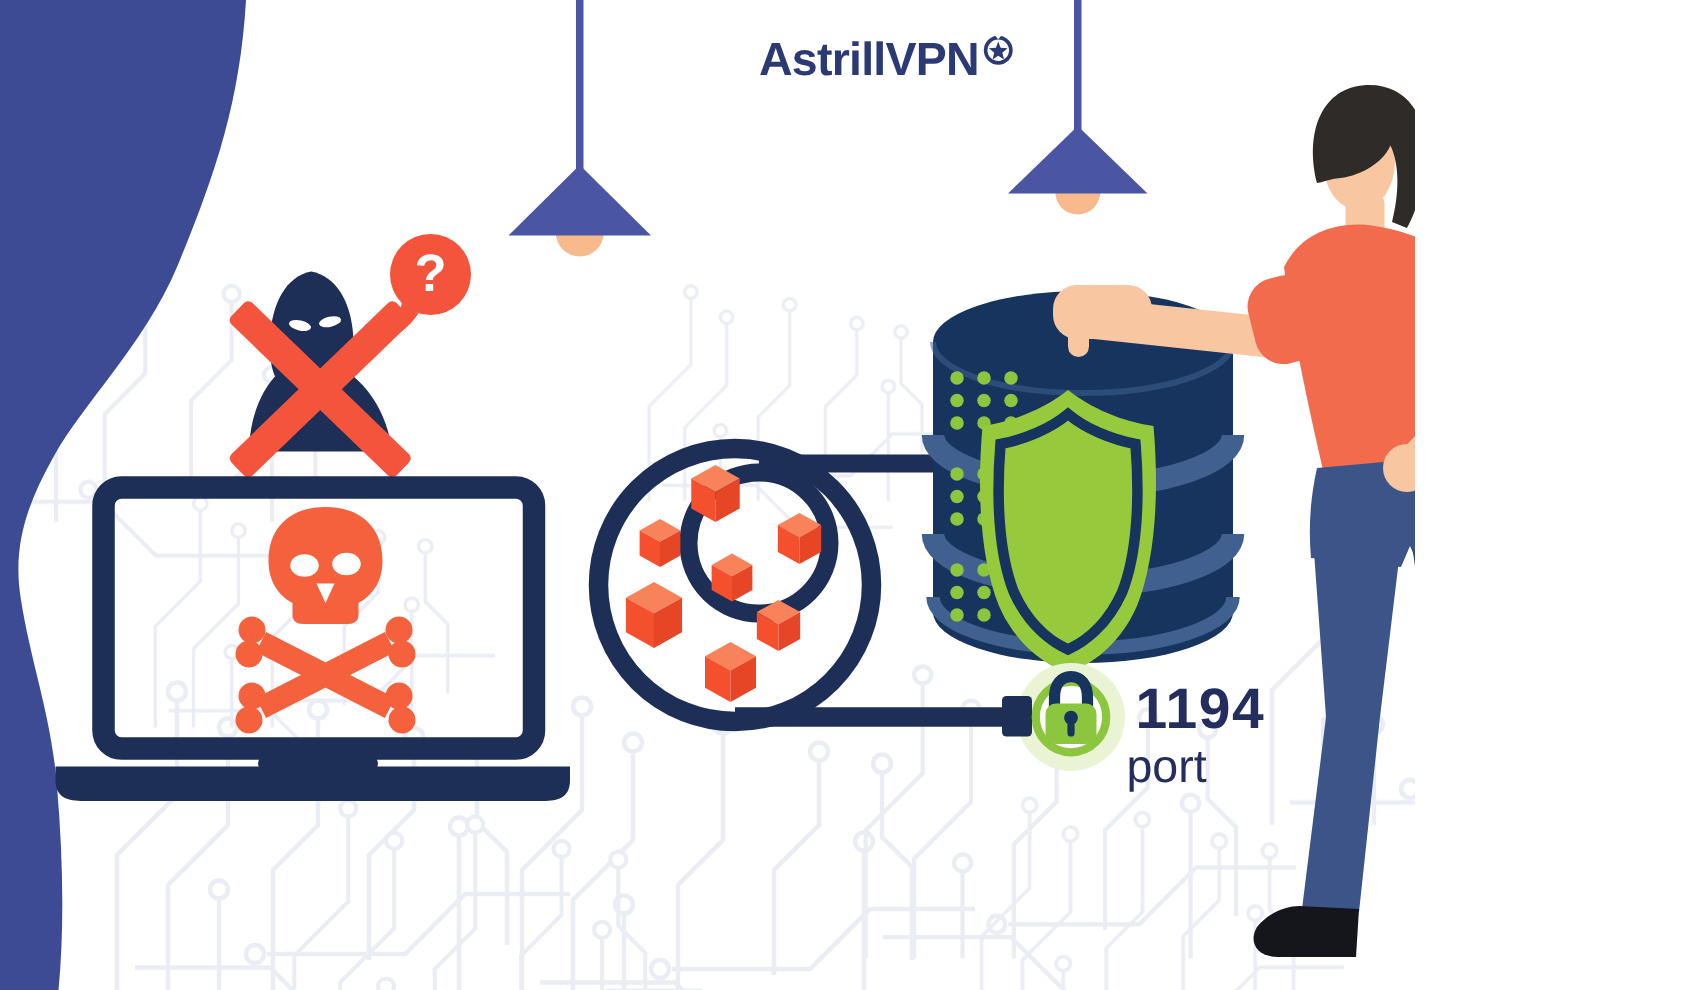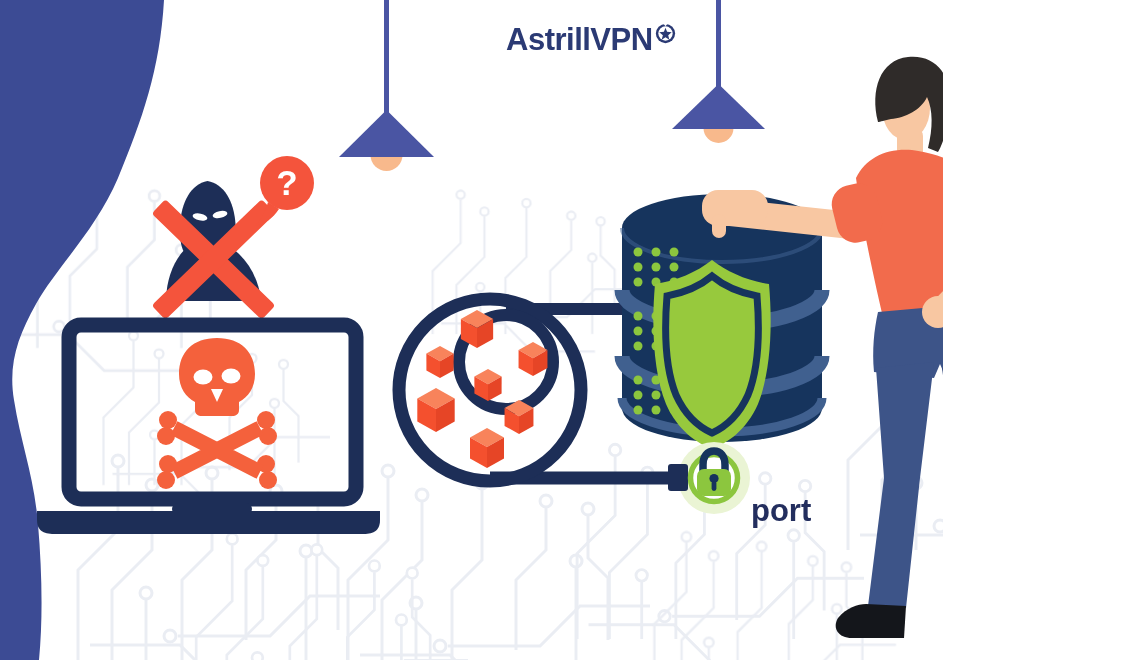--- a/index.html
+++ b/index.html
@@ -37,21 +37,21 @@
   .qmark{
     position:absolute;left:269px;top:161px;width:36px;height:44px;line-height:44px;
     text-align:center;color:#ffffff;font-size:35px;font-weight:700;
   }
   .portnum{
     position:absolute;left:757px;top:453px;color:var(--text-navy,#232e5e);
     font-size:38px;font-weight:700;letter-spacing:1px;line-height:40px;
   }
   .portlbl{
     position:absolute;left:751px;top:494px;color:var(--text-navy,#232e5e);
-    font-size:31px;font-weight:700;line-height:34px;
+    font-size:31px;font-weight:400;line-height:34px;
   }
 </style>
 </head>
 <body>
 
 <div class="stage">
 
   <svg class="layer" width="1125" height="660" viewBox="0 0 1125 660">
     <defs>
       <g id="cube">
@@ -240,15 +240,16 @@
     <svg width="21" height="21" viewBox="0 0 24 24">
       <circle cx="12" cy="12" r="11" fill="#2b3a74"></circle>
       <circle cx="12" cy="12" r="8.2" fill="#ffffff"></circle>
       <polygon fill="#2b3a74" points="12,5.3 13.8,10.0 19.1,10.5 15.1,13.9 16.4,19.1 12,16.2 7.6,19.1 9.0,13.9 4.9,10.5 10.2,10.0"></polygon>
       <polygon fill="#ffffff" points="9.0,0 15.0,0 12,3.6"></polygon>
     </svg>
   </div>
 
   <div class="qmark">?</div>
 
+  <div class="portnum">1194</div>
   <div class="portlbl">port</div>
 
 </div>
 
 </body></html>

